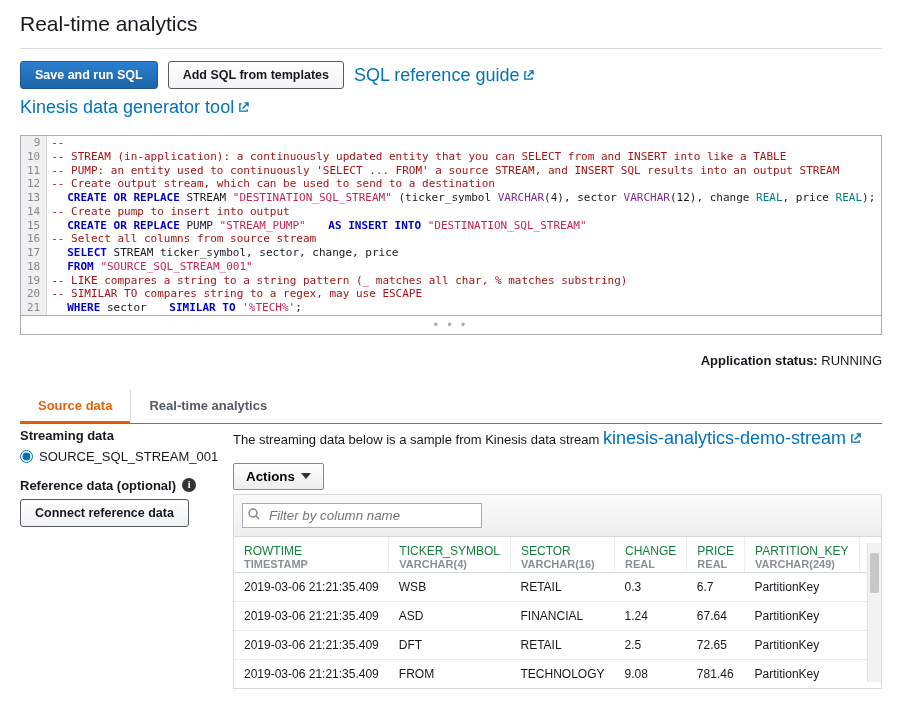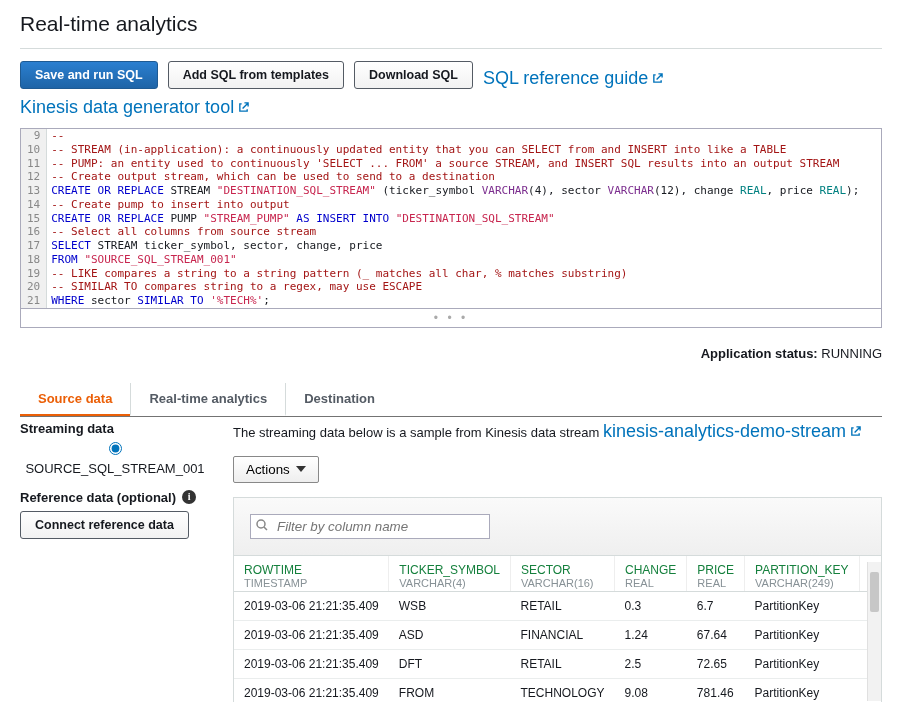--- a/index.html
+++ b/index.html
@@ -1,81 +1,80 @@
 <!DOCTYPE html>
 <html><head>
 <meta charset="utf-8">
 <style>
 * { box-sizing: border-box; margin: 0; padding: 0; }
 body { font-family: "Helvetica Neue", Arial, sans-serif; font-size: 13px; color: #16191f; background: #fff; padding: 8px 20px; width: 902px; }
 .page-title { font-size: 21px; font-weight: 400; color: #16191f; padding: 4px 0 12px 0; border-bottom: 1px solid #d5dbdb; margin-bottom: 12px; }
-.toolbar { display: flex; align-items: flex-end; gap: 10px; margin-bottom: 8px; }
+.toolbar { display: flex; align-items: center; gap: 10px; margin-bottom: 8px; }
 .btn { padding: 6px 14px; border: 1px solid #545b64; border-radius: 3px; background: linear-gradient(#fff,#f2f2f2); font-weight: 700; font-size: 12.5px; cursor: pointer; color: #16191f; }
 .btn-primary { background: linear-gradient(#2b7fd0,#1e64a7); color: #fff; border-color: #1e5a93; }
 .link { color: #0073bb; font-size: 18px; cursor: pointer; text-decoration: none; display: inline-flex; align-items: center; gap: 4px; }
 .ext-icon { width: 11px; height: 11px; stroke: #0073bb; fill: none; stroke-width: 1.5; }
 .info-icon { width: 14px; height: 14px; display: inline-block; border-radius: 50%; background: #333; color: #fff; font-size: 10px; font-weight: 700; text-align: center; line-height: 14px; font-family: serif; }
-.sub-toolbar { margin-bottom: 10px; }
+.sub-toolbar { margin-bottom: 17px; }
 
 
 .editor { border: 1px solid #aab; font-family: Consolas, Monaco, monospace; font-size: 11px; line-height: 1.25; display: flex; }
 .gutter { background: #f0f0f0; border-right: 1px solid #d5dbdb; text-align: right; color: #888; padding: 0 4px; }
 .gutter div { padding: 0 2px; }
 .code { flex: 1; overflow: hidden; padding-left: 4px; white-space: pre; }
 .code .cm { color: #a31515; } 
-.code .kw { color: #0000cc; font-weight: 400; }
+.code .kw { color: #0000cc; font-weight: 700; margin-left: 16px; }
 .code .fn { color: #7b2d8e; }
 .code .ty { color: #008080; }
 .code .st { color: #c7254e; }
 .drag-handle { text-align: center; color: #aaa; letter-spacing: 3px; padding: 2px 0; border: 1px solid #aab; border-top: none; font-size: 12px; }
 
 .status-row { text-align: right; margin-top: 18px; font-size: 13px; }
 .status-row b { font-weight: 700; }
 
 .tabs { display: flex; border-bottom: 1px solid #737373; margin-top: 22px; margin-bottom: 4px; }
 .tab { padding: 8px 18px; font-weight: 700; color: #545b64; cursor: pointer; border-bottom: 2px solid transparent; }
 .tab.active { color: #eb5f07; border-bottom-color: #eb5f07; }
 .tab + .tab { border-left: 1px solid #d5dbdb; }
 
 .main-split { display: flex; gap: 23px; }
 .sidebar { width: 190px; flex-shrink: 0; }
 .sidebar-h { font-weight: 700; margin-bottom: 6px; display: flex; align-items: center; gap: 6px; }
-.radio-row { display: flex; align-items: center; gap: 6px; margin-bottom: 14px; flex-direction: column; }
+.radio-row { display: flex; align-items: center; gap: 6px; margin-bottom: 14px; }
 .radio-row input { accent-color: #0073bb; }
 .content { flex: 1; min-width: 0; }
 
-.actions-btn { padding: 5px 12px; border: 1px solid #888; background: linear-gradient(#fff,#eee); font-weight: 400; cursor: pointer; display: inline-flex; align-items: center; gap: 6px; border-radius: 2px; }
+.actions-btn { padding: 5px 12px; border: 1px solid #888; background: linear-gradient(#fff,#eee); font-weight: 700; cursor: pointer; display: inline-flex; align-items: center; gap: 6px; border-radius: 2px; }
 .caret-down { width: 0; height: 0; border-left: 5px solid transparent; border-right: 5px solid transparent; border-top: 6px solid #333; }
 
-.filter-wrap { border: 1px solid #d5dbdb; background: linear-gradient(#fafafa,#efefef); padding: 16px; margin-top: 14px; }
+.filter-wrap { border: 1px solid #d5dbdb; background: linear-gradient(#fafafa,#efefef); padding: 8px; margin-top: 4px; }
 .filter-input { width: 240px; padding: 4px 8px 4px 26px; border: 1px solid #aab; font-style: italic; color: #777; background: #fff; }
 .filter-box { position: relative; display: inline-block; }
 .filter-box .mag { position: absolute; left: 6px; top: 5px; width: 12px; height: 12px; }
 
 .datatable-wrap { border: 1px solid #d5dbdb; border-top: none; overflow-x: hidden; position: relative; }
 table.datatable { width: 100%; border-collapse: collapse; font-size: 12px; }
 .datatable th { text-align: left; font-weight: 400; padding: 7px 10px 2px; border-bottom: 1px solid #d5dbdb; border-right: 1px solid #eee; vertical-align: top; white-space: nowrap; background: #fff; }
 .datatable th .coln { font-weight: 400; color: #15803d; }
-.datatable th .colt { color: #879196; font-size: 11px; }
+.datatable th .colt { color: #879196; font-size: 11px; font-weight: bold; }
 .datatable td { padding: 7px 10px; border-top: 1px solid #eaeded; white-space: nowrap; }
 .datatable th:nth-child(7), .datatable td:nth-child(7) { overflow: hidden; max-width: 30px; }
 .scrollbar-v { position: absolute; right: 0; top: 6px; bottom: 6px; width: 14px; background: #f2f2f2; border-left: 1px solid #e0e0e0; }
 .scrollbar-v .thumb { position: absolute; top: 10px; left: 2px; right: 2px; height: 40px; background: #c7c7c7; border-radius: 2px; }
 
 .desc { margin-bottom: 14px; }
 </style>
 </head>
 <body>
 
 <h1 class="page-title">Real-time analytics</h1>
 
 <div class="toolbar">
   <button class="btn btn-primary">Save and run SQL</button>
   <button class="btn">Add SQL from templates</button>
-  <button class="btn">Download SQL</button>
   <a class="link">
     <span>SQL reference guide</span>
     <svg class="ext-icon" viewBox="0 0 12 12">
         <path d="M4 2H2v8h8V8M7 1h4v4M11 1L5 7"></path>
       </svg>
   </a>
 </div>
 <div class="sub-toolbar">
   <a class="link">
     <span>Kinesis data generator tool</span>
@@ -106,21 +105,20 @@
 <div class="drag-handle">• • •</div>
 
 <div class="status-row">
   <b>Application status:</b>
   <span>RUNNING</span>
 </div>
 
 <div class="tabs" id="tabs">
     <div class="tab active">Source data</div>
     <div class="tab">Real-time analytics</div>
-    <div class="tab">Destination</div>
   </div>
 
 <div class="main-split">
   <div class="sidebar">
     <div class="sidebar-h">Streaming data</div>
     <label class="radio-row">
       <input type="radio" checked="" style="">
       <span>SOURCE_SQL_STREAM_001</span>
     </label>
     <div class="sidebar-h">

